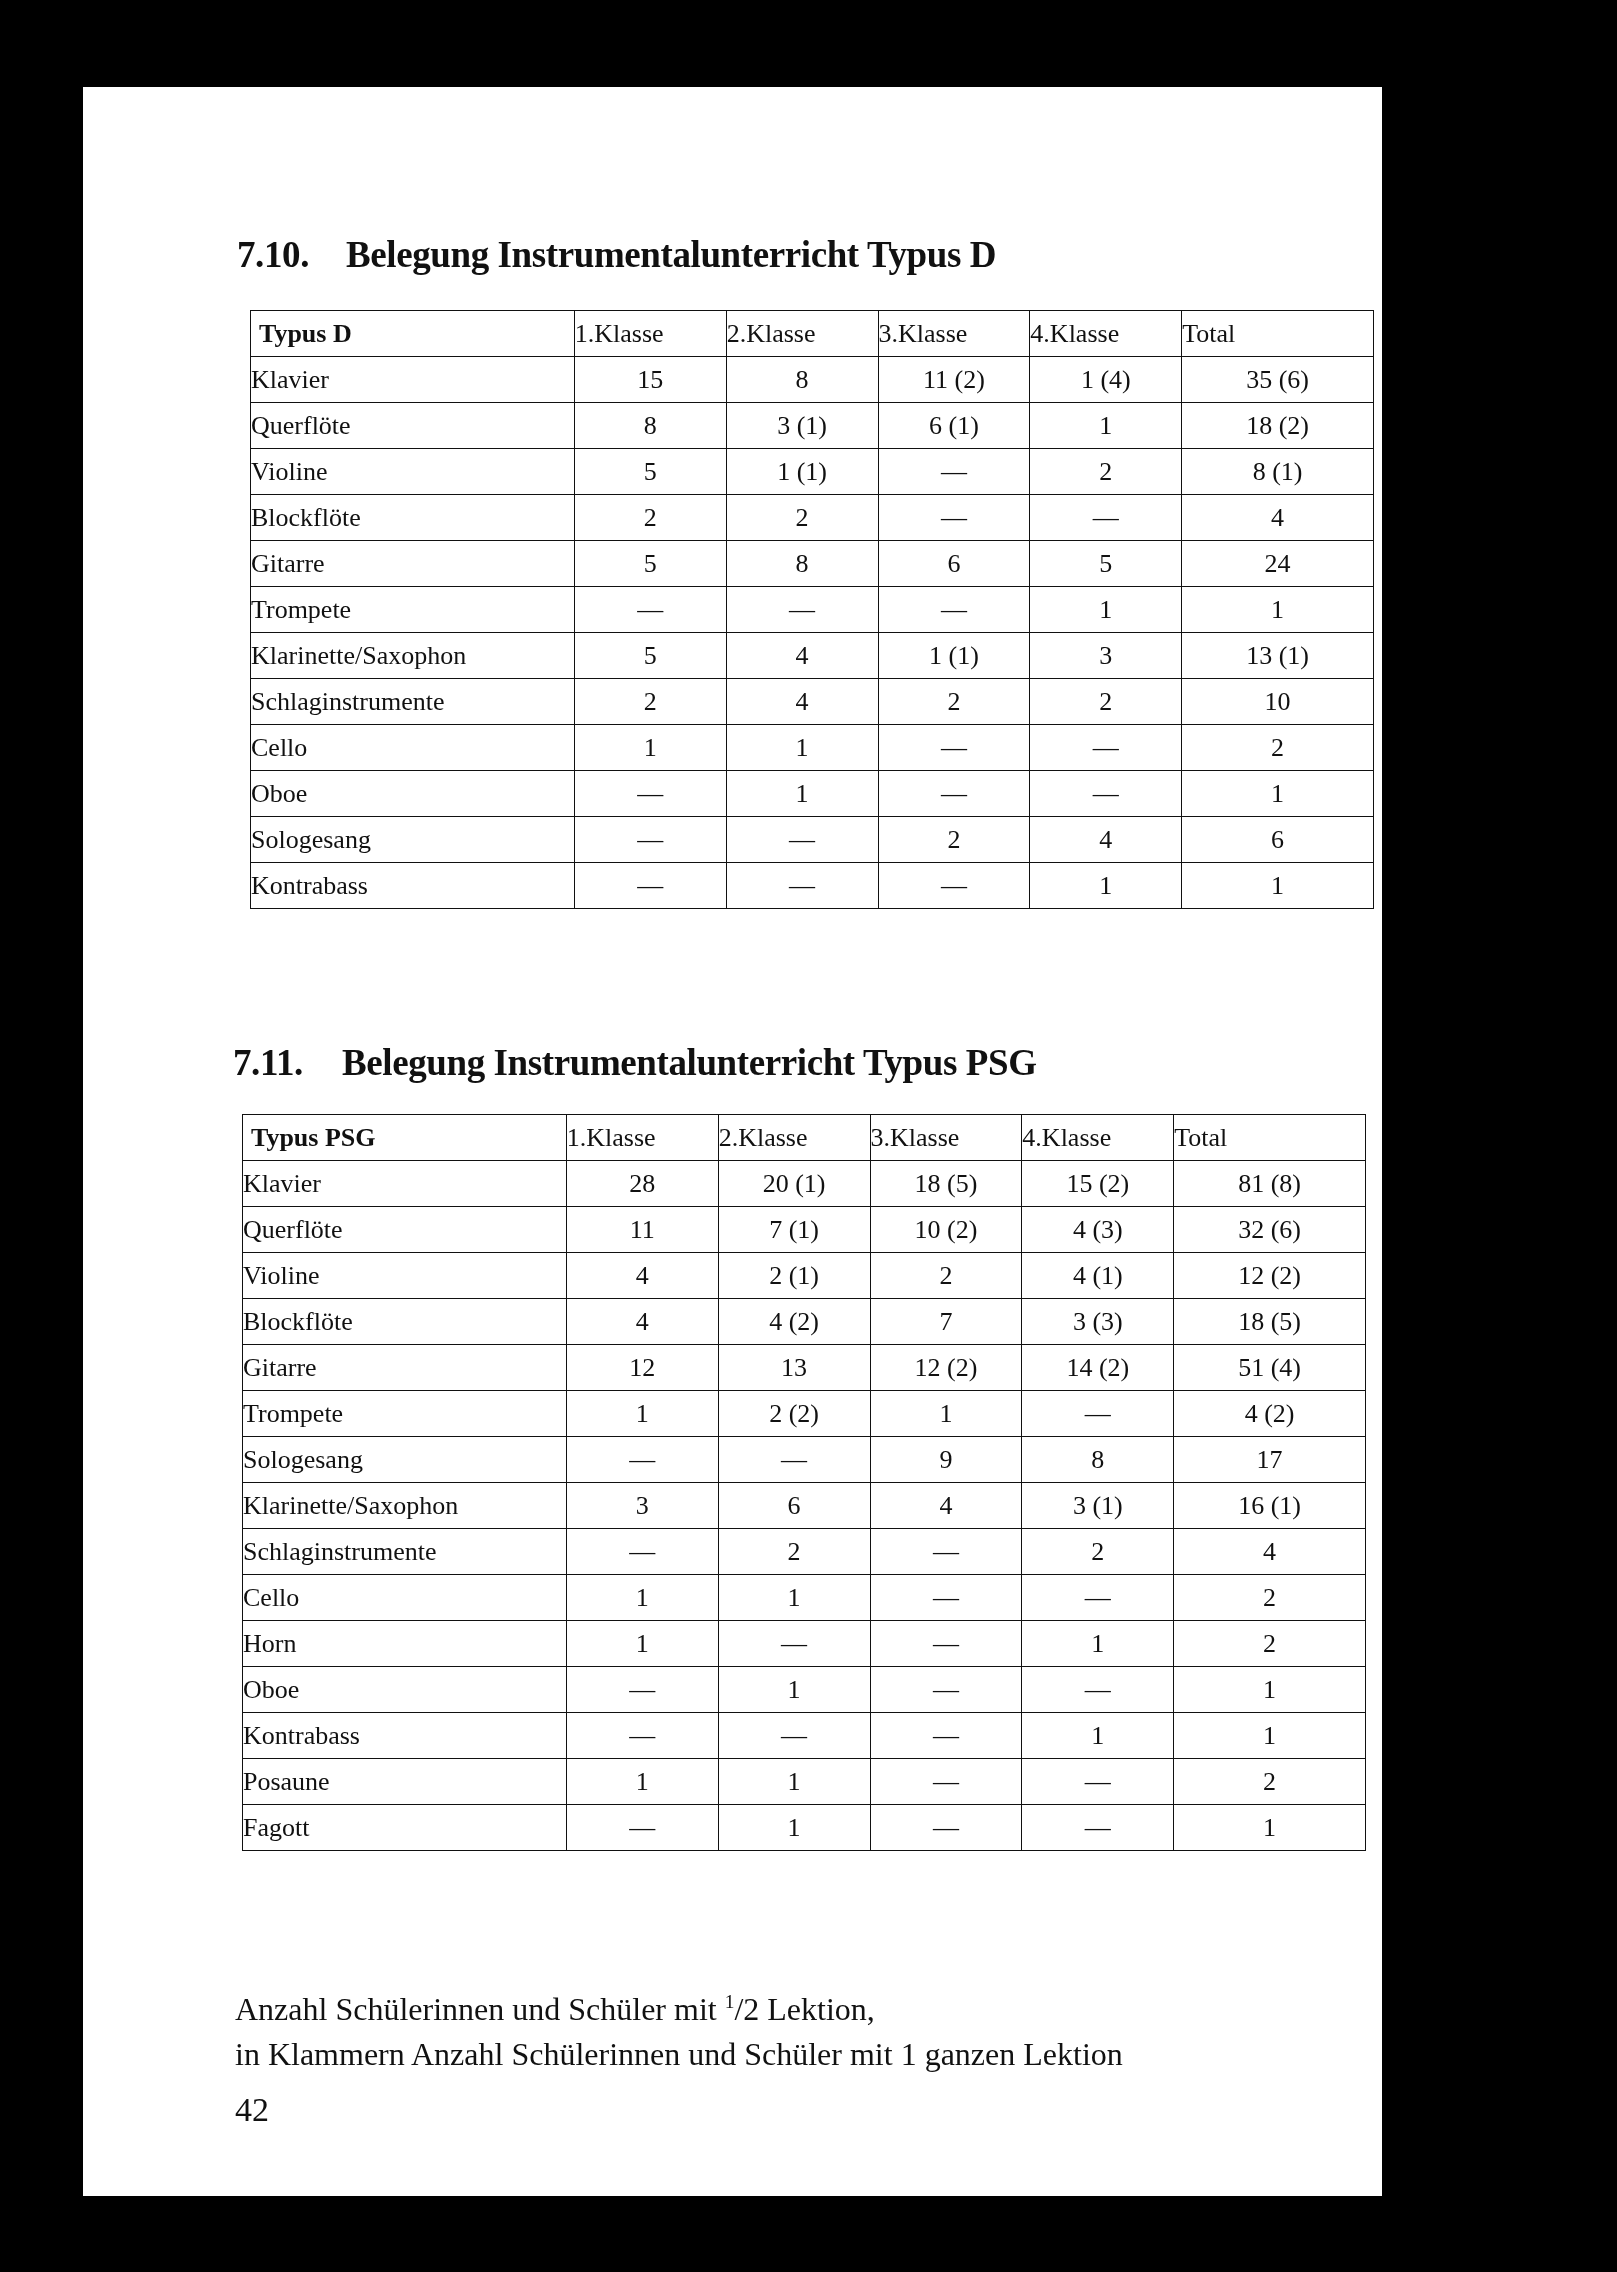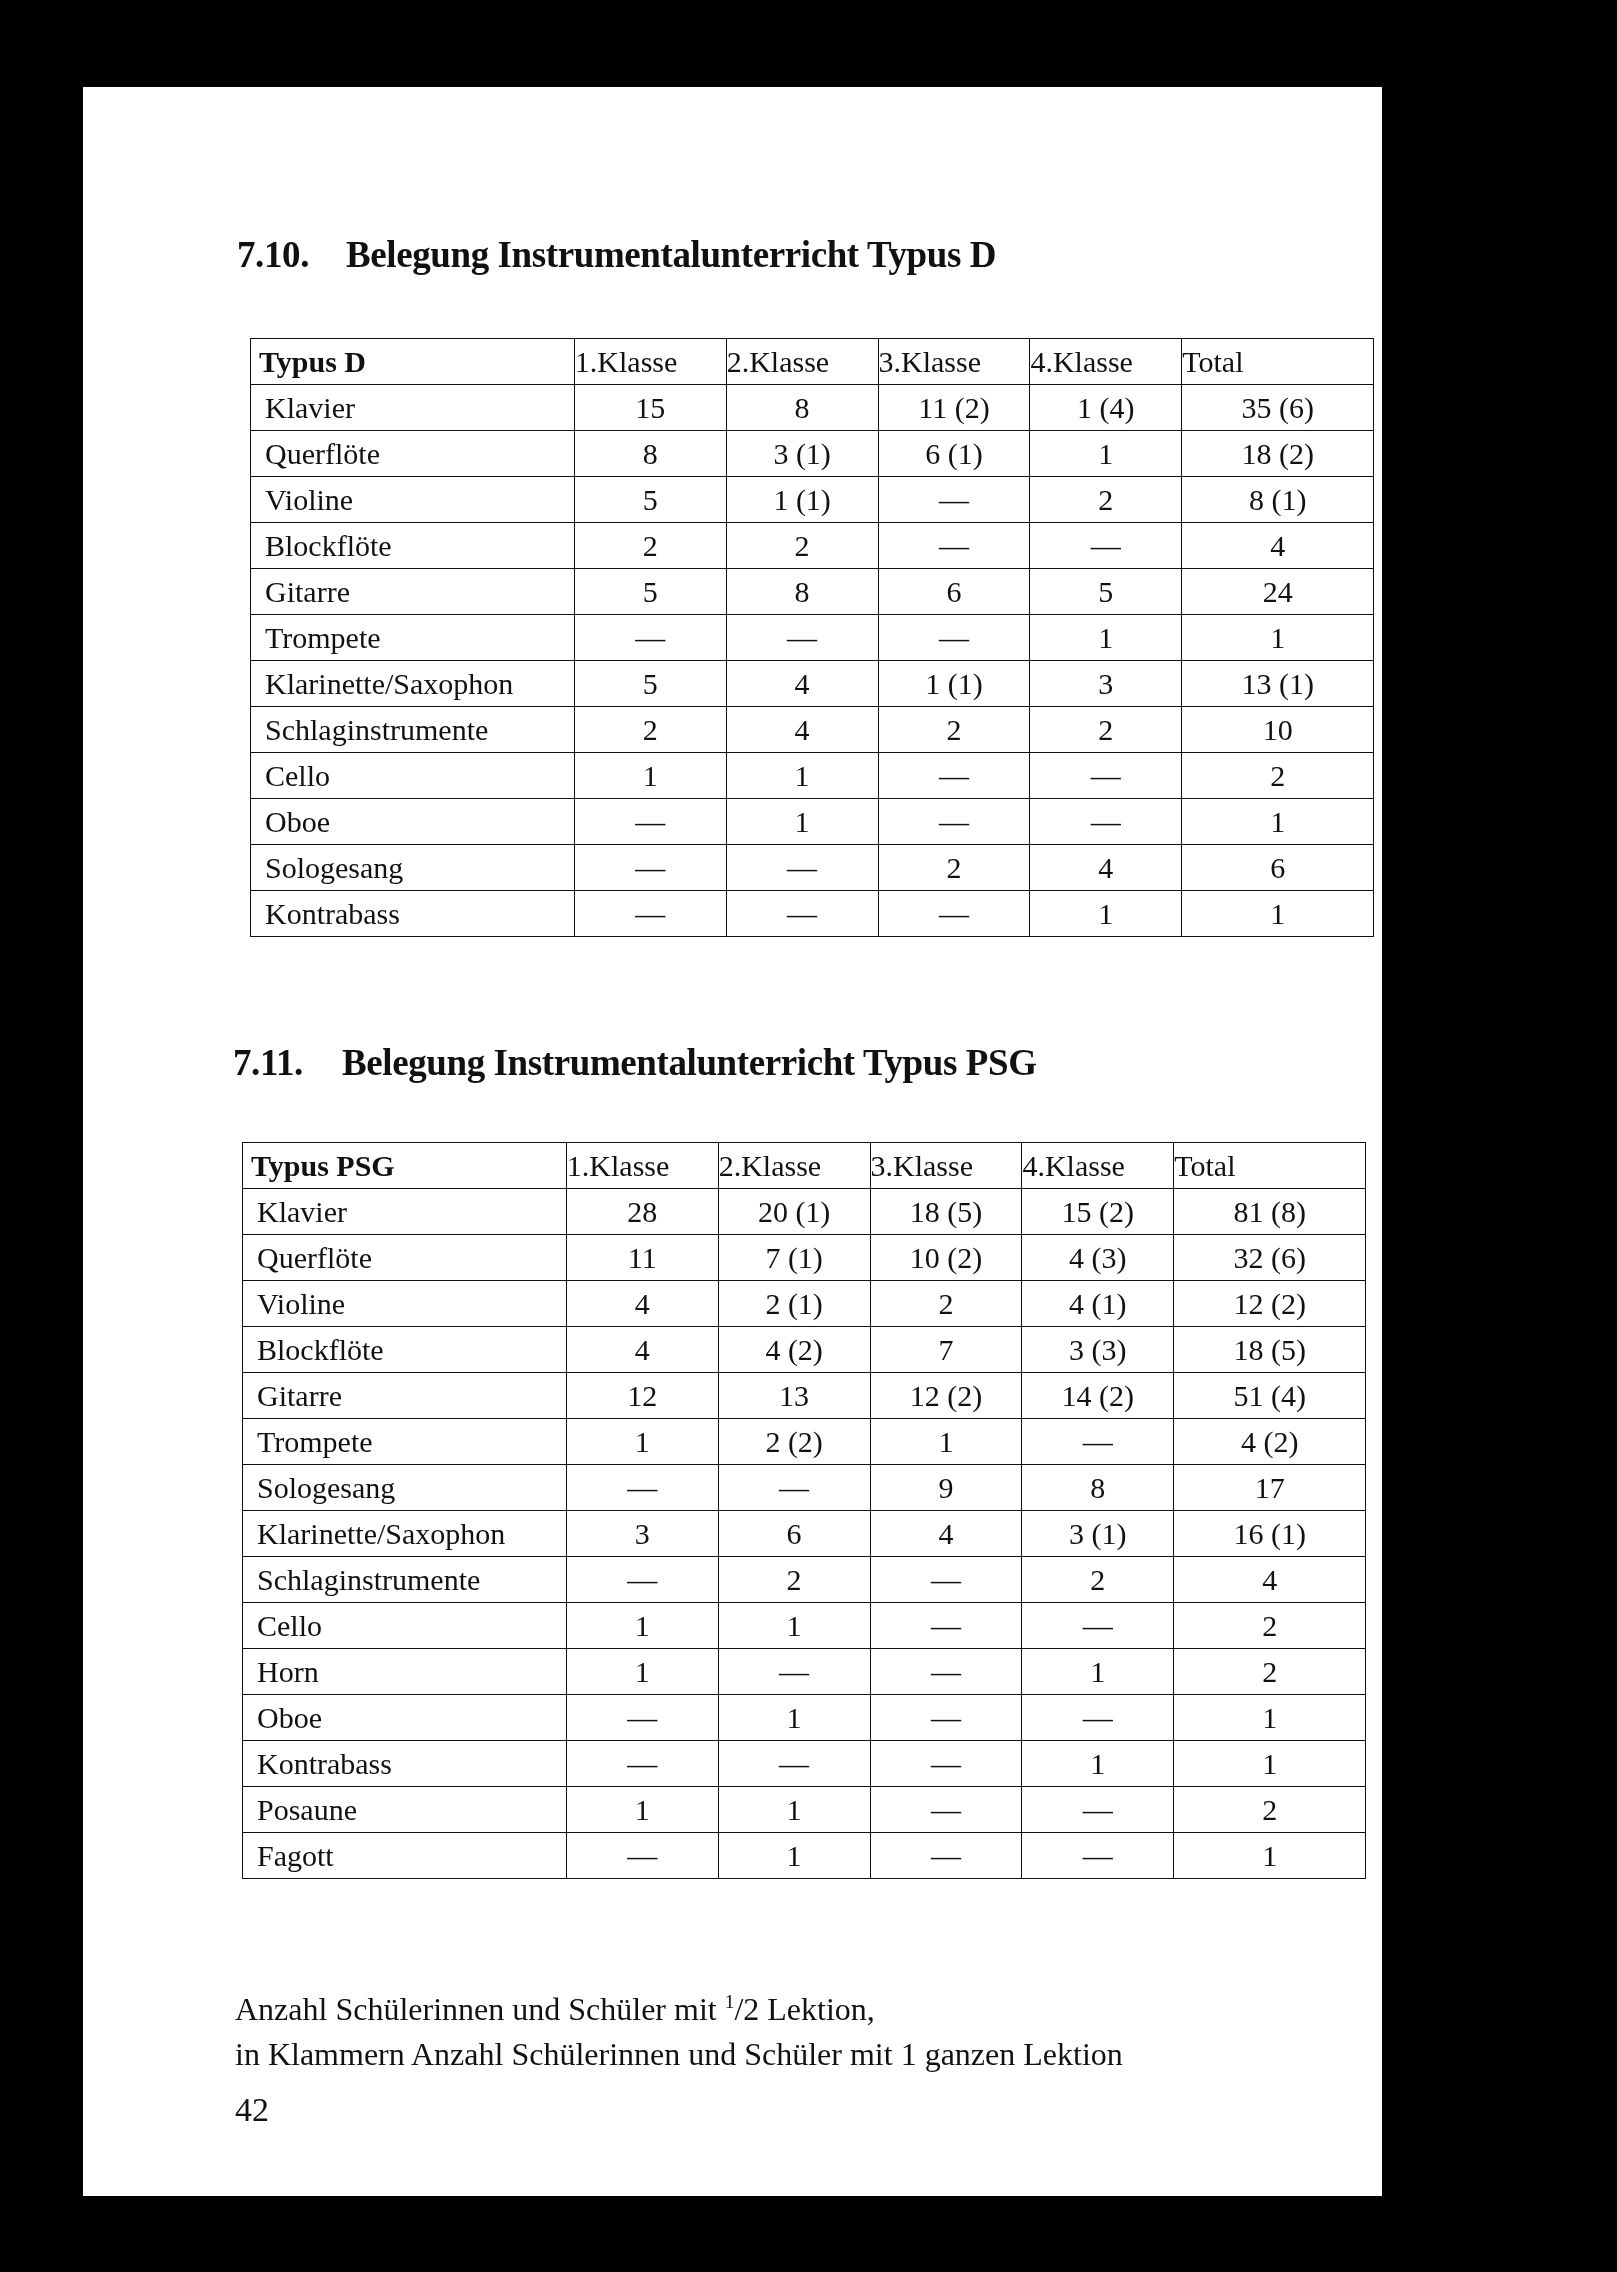--- a/index.html
+++ b/index.html
@@ -24,32 +24,31 @@
     letter-spacing: -0.4px;
     white-space: nowrap;
   }
   .section-title .num { display: inline-block; width: 109px; }
   #t1-title { left: 154px; top: 146px; }
   #t2-title { left: 150px; top: 954px; }
 
   table.data {
     position: absolute;
     border-collapse: collapse;
-    font-size: 30px;
-    margin-top: 28px;
+    font-size: 26px;
   }
   table.data td, table.data th {
     border: 1.6px solid #111;
     padding: 0;
     height: 45px;
     font-weight: normal;
   }
   table.data th.corner { font-weight: bold; text-align: left; padding-left: 8px; }
   table.data th.col { text-align: left; }
-  table.data td.label { text-align: left; padding-left: 14px; }
+  table.data td.label { text-align: left; padding-left: 0; }
   table.data td.val { text-align: center; }
   table.data td.val.total { text-align: center; }
   #t1 { left: 167px; top: 223px; width: 1124px; }
   #t2 { left: 159px; top: 1027px; width: 1124px; }
   col.c-label { width: 324px; }
   col.c-k { width: 152px; }
   col.c-total { width: 192px; }
 
   .footnote {
     position: absolute;

